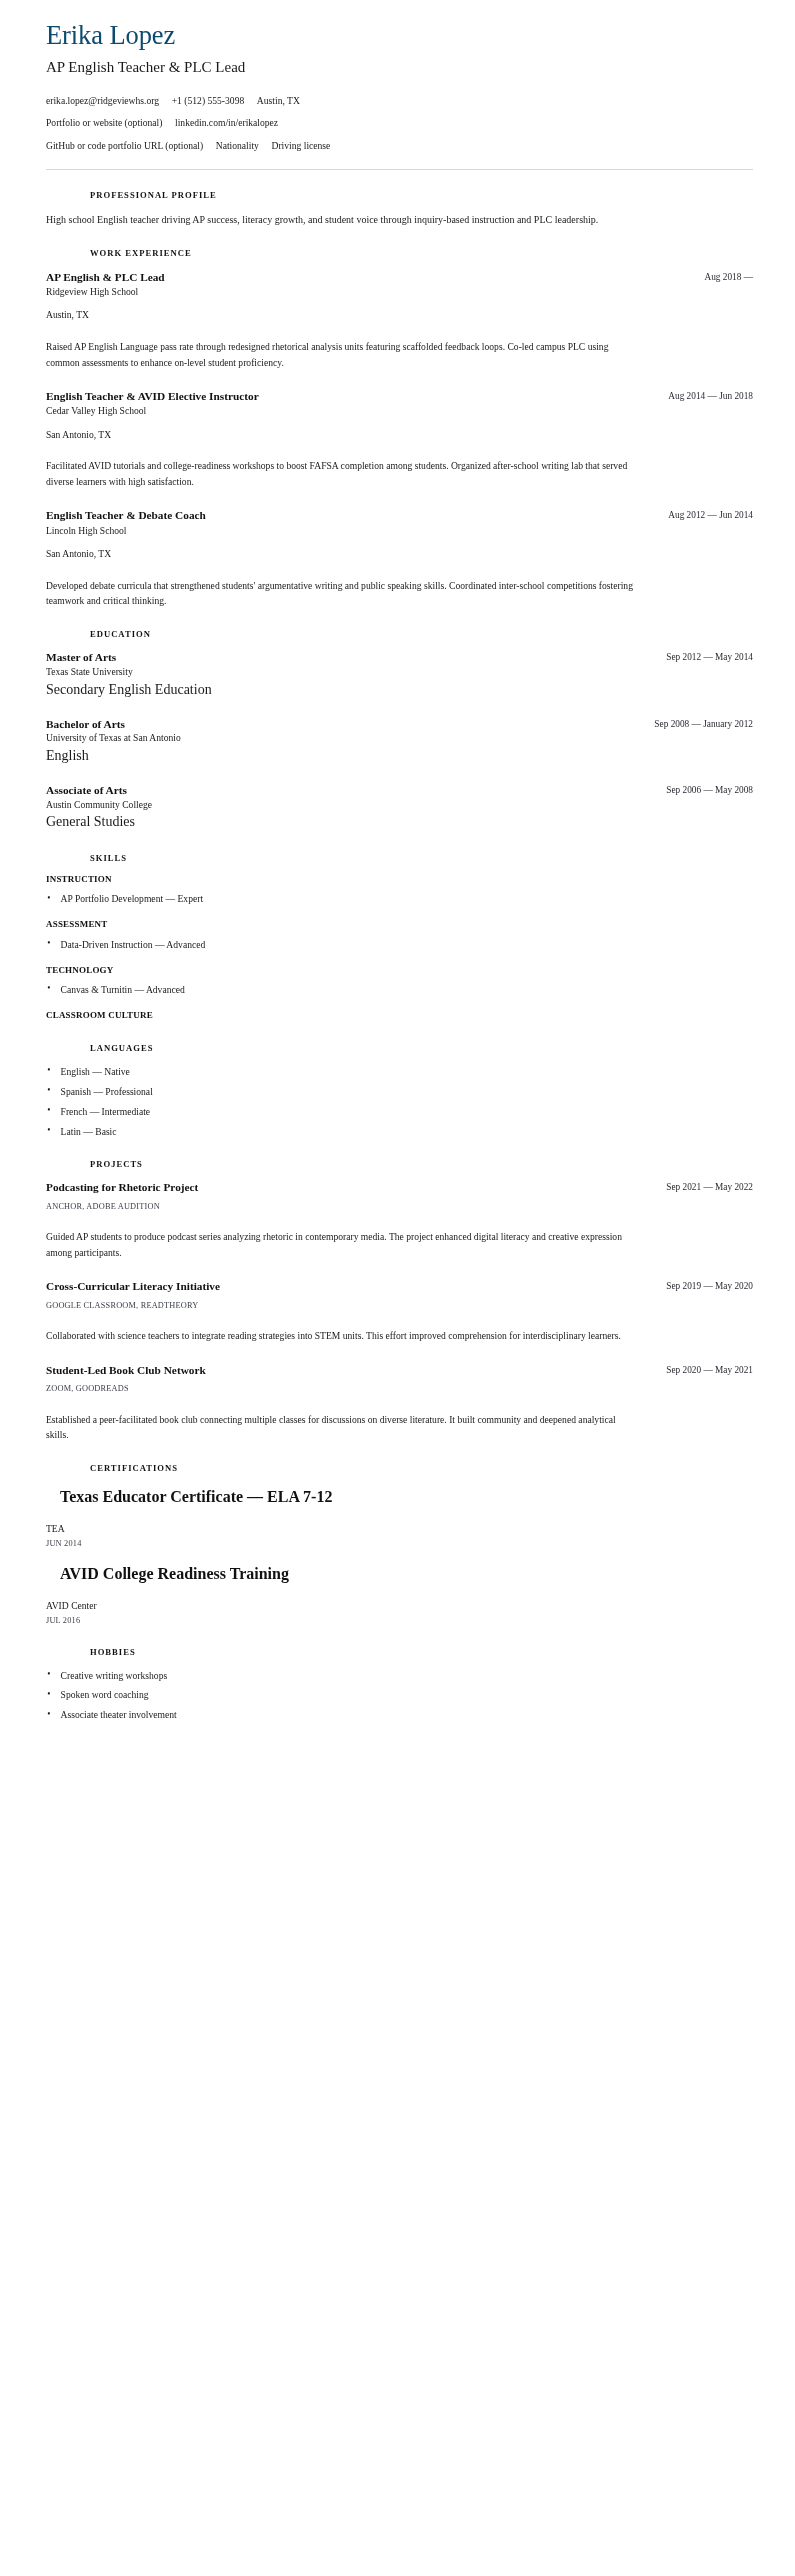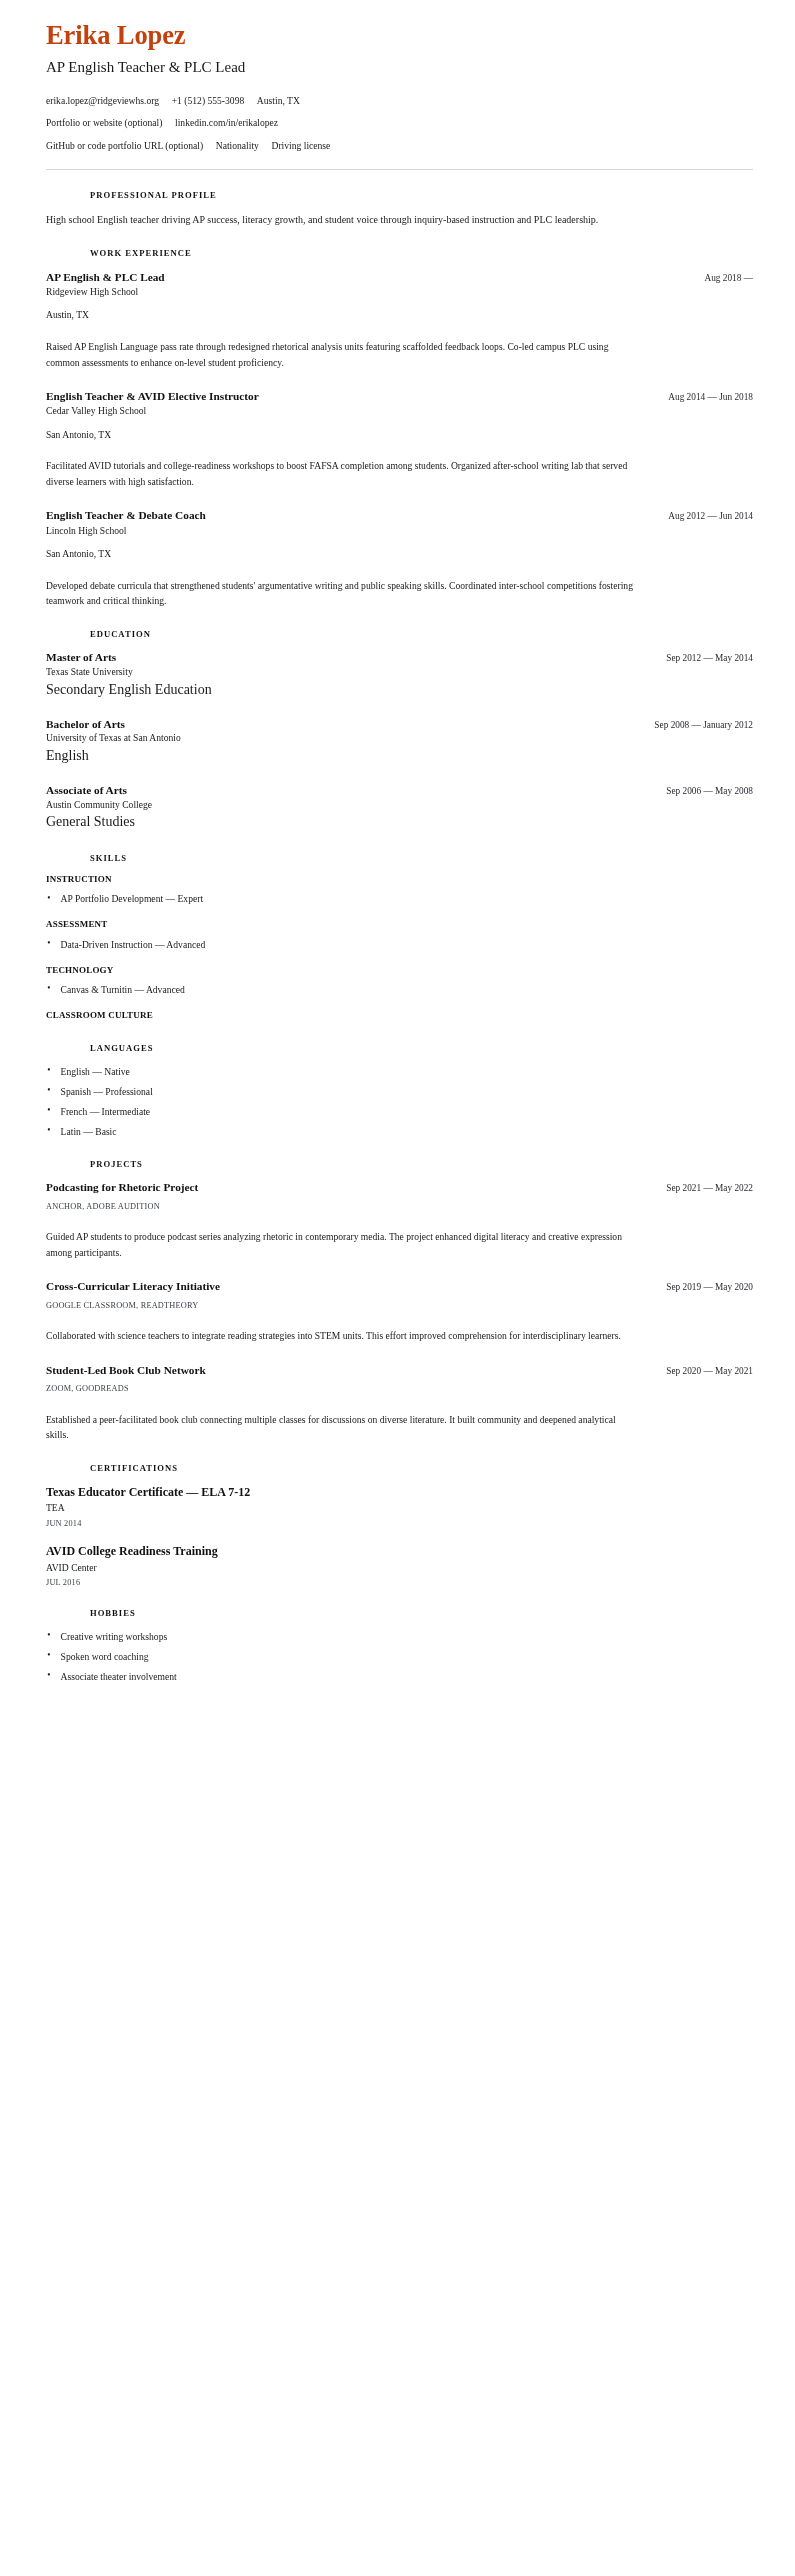--- a/index.html
+++ b/index.html
@@ -17,25 +17,25 @@
   }
 
   .page {
     width: 796px;
     padding: 16px 43px 26.5px 46px;
   }
 
   
   .hdr-name {
     font-size: 26.5px;
-    font-weight: 700;
+    font-weight: 400;
     letter-spacing: -0.1px;
     line-height: 1.1;
     margin: 5.3px 0 0 0;
-    color: #c2410c;
+    color: #0c4a6e;
   }
   .hdr-title {
     font-size: 15px;
     font-weight: 400;
     line-height: 1.3;
     margin: 8px 0 0 0;
     color: #1a1a1a;
   }
   .contact-rows { margin-top: 16.6px; }
   .contact-row {
@@ -75,21 +75,21 @@
     max-width: 584px;
     color: #1a1a1a;
   }
 
   
   .entry { margin-bottom: 0; }
   .entry + .entry { margin-top: 18.6px; }
 
   .entry-head {
     display: flex;
-    align-items: flex-end;
+    align-items: center;
     justify-content: space-between;
     gap: 13.3px;
   }
   .entry-title {
     font-size: 11.3px;
     font-weight: 700;
     line-height: 1.25;
     color: #111111;
     margin: 0;
   }
@@ -136,24 +136,24 @@
     color: #1a1a1a;
   }
 
   
   .edu .entry-org, .edu .entry-sub { margin-top: 0.7px; }
   .edu + .edu { margin-top: 16.6px; }
 
   
   .cert + .cert { margin-top: 14.6px; }
   .cert-name {
-    font-size: 12px;
+    font-size: 16px;
     font-weight: 700;
     line-height: 1.3;
-    margin: 0;
+    margin: 14px;
     color: #111111;
   }
   .cert-issuer {
     font-size: 9.6px;
     line-height: 1.4;
     margin: 1.3px 0 0 0;
     color: #1a1a1a;
   }
   .cert-date {
     font-size: 8.3px;

